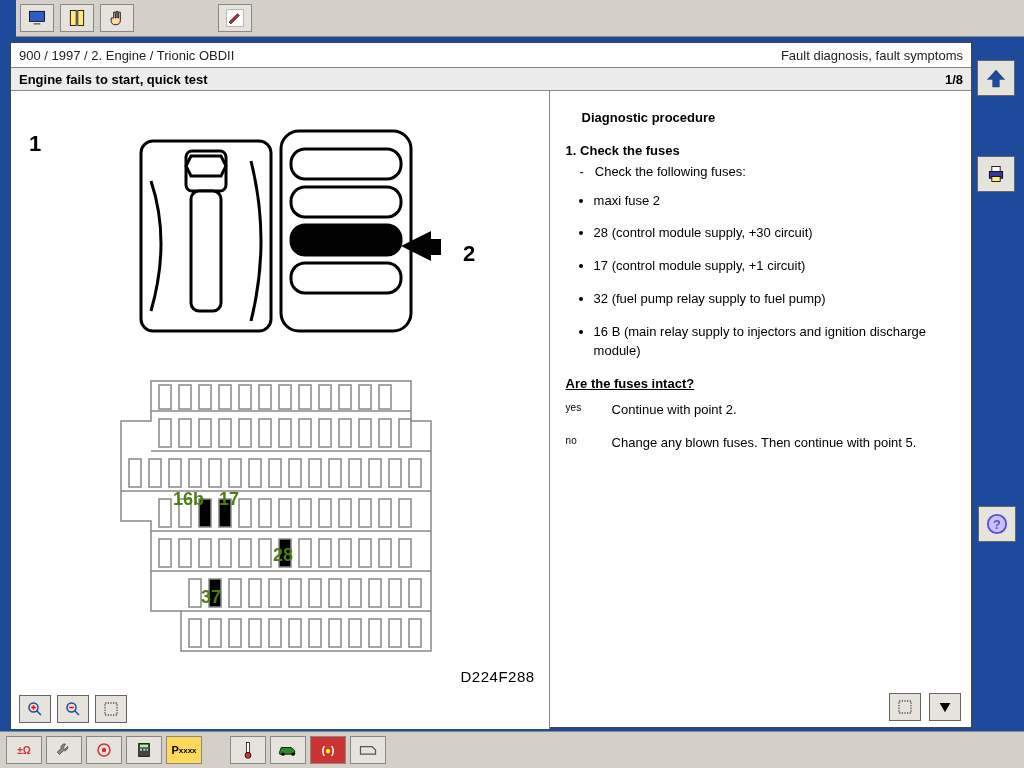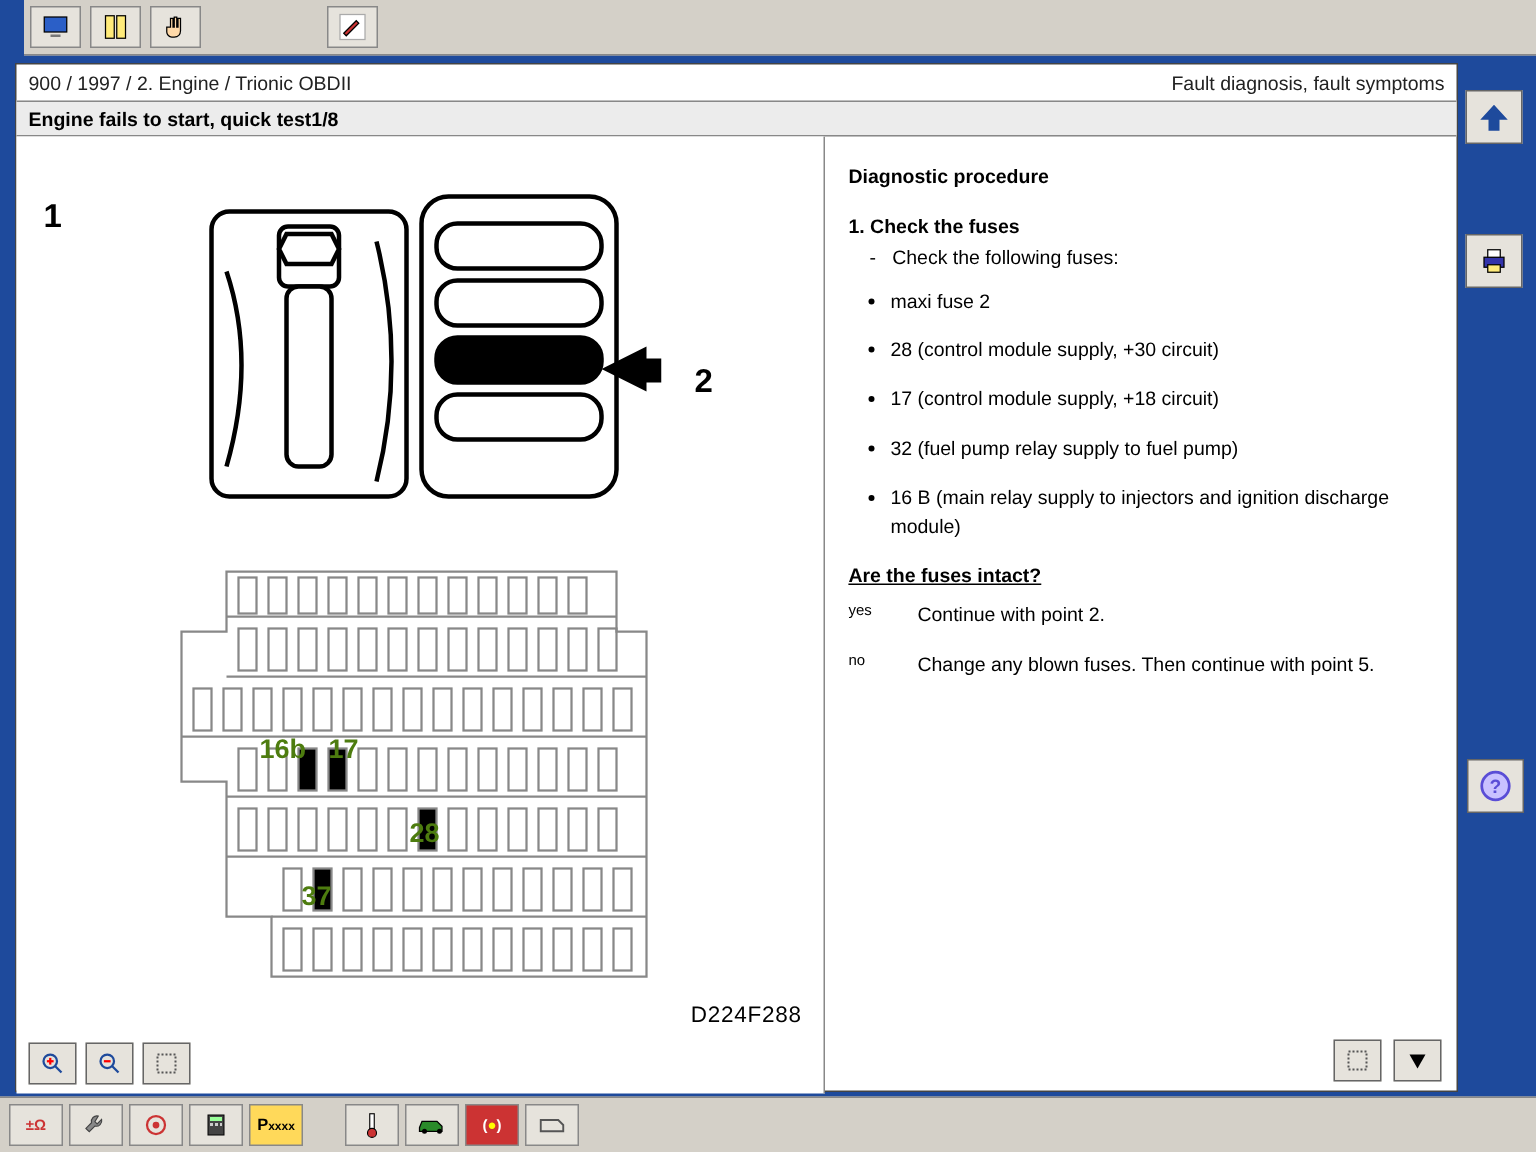--- a/index.html
+++ b/index.html
@@ -3,25 +3,25 @@
 <meta charset="utf-8">
 <style>
   html,body{margin:0;padding:0;font-family:Arial,Helvetica,sans-serif;font-size:13px;background:#d4d0c8;}
   .app{width:1024px;height:768px;background:#1e4a9c;position:relative;box-sizing:border-box;padding-left:16px;}
   .topbar{height:32px;background:#d4d0c8;display:flex;align-items:center;padding:2px 4px;gap:6px;border-bottom:1px solid #888;}
   .tbtn{width:32px;height:26px;background:#e6e3dc;border:1px solid #888;display:flex;align-items:center;justify-content:center;cursor:pointer;}
   .tbtn svg{width:20px;height:20px;}
   .sep{width:20px;}
   .content{position:absolute;left:10px;top:42px;right:52px;bottom:40px;background:#fff;border:1px solid #444;box-sizing:border-box;}
   .crumb{height:24px;display:flex;align-items:center;justify-content:space-between;padding:0 8px;color:#222;font-size:13px;}
-  .titlebar{height:22px;border-top:1px solid #888;border-bottom:1px solid #888;background:#ececec;display:flex;align-items:center;padding:0 8px;font-weight:bold;}
+  .titlebar{height:22px;border-top:1px solid #888;border-bottom:1px solid #888;background:#ececec;display:flex;align-items:center;justify-content:space-between;padding:0 8px;font-weight:bold;}
   .body{display:flex;height:calc(100% - 46px);}
   .left{flex:0 0 56%;border-right:1px solid #888;position:relative;background:#fff;}
   .right{flex:1;padding:18px 14px 10px 16px;font-size:13px;line-height:1.45;overflow:auto;position:relative;}
-  .right h4{margin:0 0 14px 0;font-size:13px;}
+  .right h4{margin:0 0 14px 16px;font-size:13px;}
   .right .step{font-weight:bold;margin:2px 0 2px 0;}
   .right .dash{margin:0 0 10px 14px;}
   .right ul{list-style:disc;margin:0;padding:0 0 0 28px;}
   .right ul li{margin:0 0 14px 0;}
   .right .q{font-weight:bold;text-decoration:underline;margin:6px 0 8px 0;}
   .right .ans{display:flex;margin:4px 0 14px 0;}
   .right .ans .k{width:46px;font-size:10px;}
   .leftfooter{position:absolute;left:8px;bottom:6px;display:flex;gap:6px;}
   .sqbtn{width:30px;height:26px;background:#e6e3dc;border:1px solid #666;display:flex;align-items:center;justify-content:center;cursor:pointer;}
   .rightfooter{position:absolute;right:10px;bottom:8px;display:flex;gap:8px;}
@@ -258,21 +258,21 @@
         </div>
       </div>
 
       <div class="right">
         <h4>Diagnostic procedure</h4>
         <div class="step">1. Check the fuses</div>
         <div class="dash">-&nbsp;&nbsp;&nbsp;<span>Check the following fuses:</span></div>
         <ul>
           <li>maxi fuse 2</li>
           <li>28 (control module supply, +30 circuit)</li>
-          <li>17 (control module supply, +18 circuit)</li>
+          <li>17 (control module supply, +1 circuit)</li>
           <li>32 (fuel pump relay supply to fuel pump)</li>
           <li>16 B (main relay supply to injectors and ignition discharge module)</li>
         </ul>
         <div class="q">Are the fuses intact?</div>
         <div class="ans">
           <span class="k">yes</span>
           <span>Continue with point 2.</span>
         </div>
         <div class="ans">
           <span class="k">no</span>

